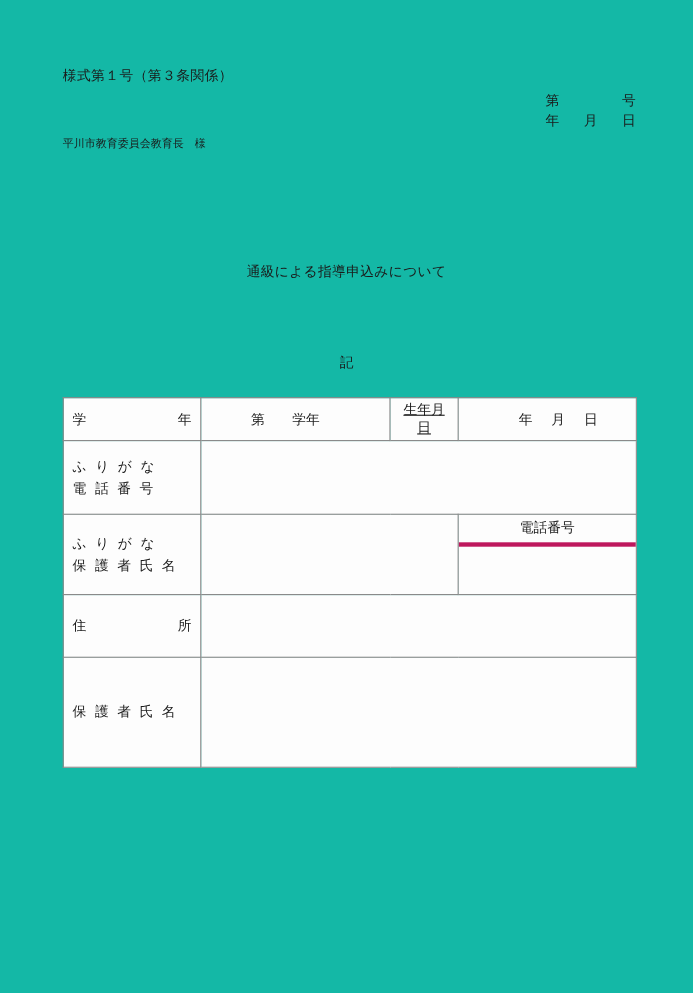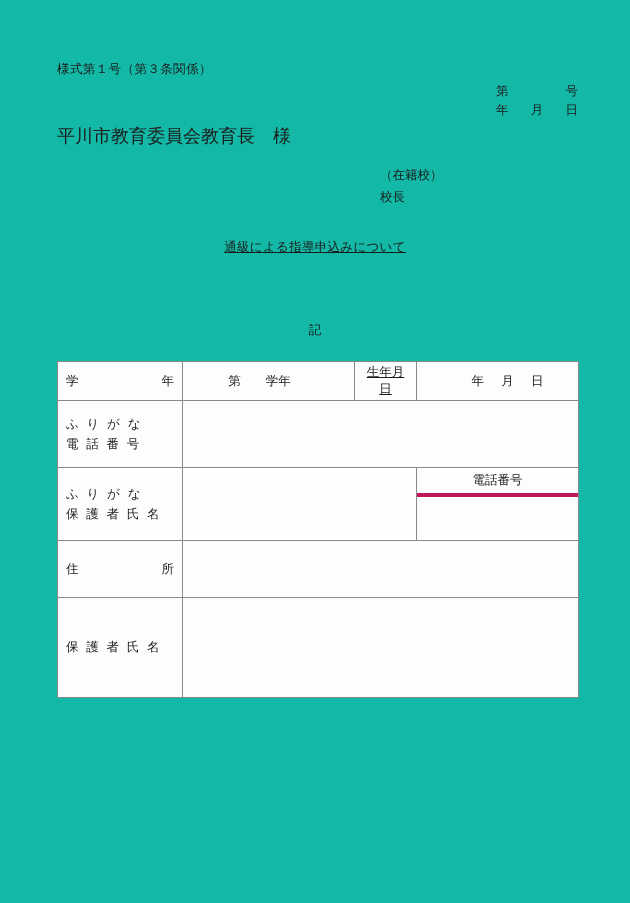--- a/index.html
+++ b/index.html
@@ -43,41 +43,40 @@
   }
   .doc-meta .meta-line {
     display: flex;
     justify-content: space-between;
     white-space: pre;
   }
   .addressee {
     position: absolute;
     left: 57px;
     top: 124px;
-    font-size: 18px;
+    font-size: 10px;
     white-space: pre;
   }
   .issuer {
     position: absolute;
     left: 380px;
     top: 164px;
     font-size: 12.5px;
     line-height: 22px;
   }
   .issuer div { white-space: pre; }
 
   .doc-title {
     position: absolute;
     left: 0;
     top: 239px;
     width: 630px;
     text-align: center;
     font-size: 12.5px;
     letter-spacing: 0.3px;
-    text-decoration: underline;
   }
   .body-text {
     position: absolute;
     left: 57px;
     top: 286px;
     width: 528px;
     font-size: 12.5px;
     text-indent: 12px;
     letter-spacing: 0.1px;
     white-space: nowrap;
@@ -159,24 +158,20 @@
     </div>
     <div class="meta-line">
       <span>年</span>
       <span>月</span>
       <span>日</span>
     </div>
   </div>
 
   <div class="addressee">平川市教育委員会教育長　様</div>
 
-  <div class="issuer">
-    <div>（在籍校）</div>
-    <div>校長</div>
-  </div>
 
   <div class="doc-title">通級による指導申込みについて</div>
 
 
   <div class="ki-mark">記</div>
 
   <table class="form-table">
     <colgroup>
       <col style="width:125px">
       <col style="width:172px">

